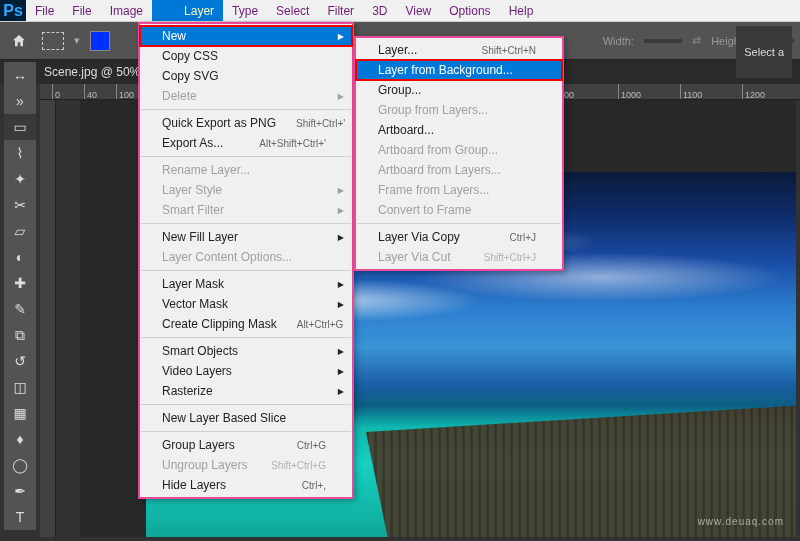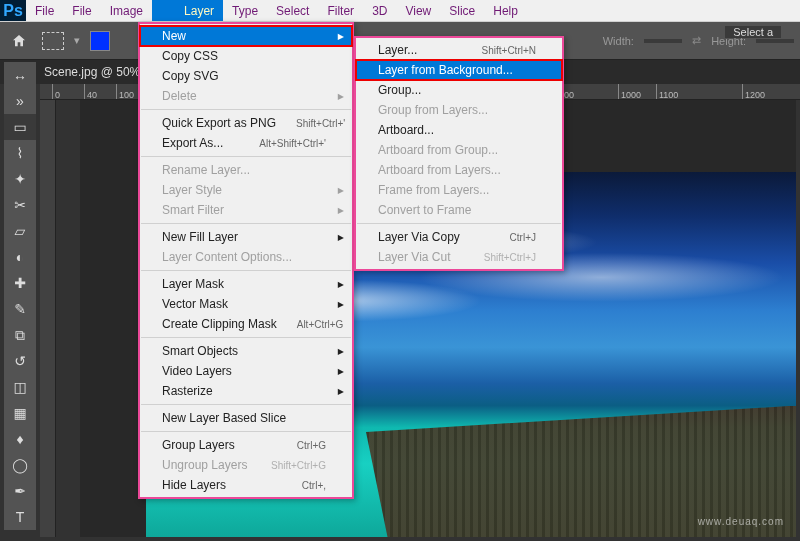--- a/index.html
+++ b/index.html
@@ -11,21 +11,21 @@
   .menu-item { padding: 0 9px; display: flex; align-items: center; color: #701a75; cursor: default; }
   .menu-item.active { background: #0078d7; color: #fef9c3; padding-left: 32px; }
   
   
   .optbar { height: 38px; background: #535353; display: flex; align-items: center; padding: 0 6px; gap: 10px; font-size: 11px; color: #ccc; border-bottom: 1px solid #222; }
   .home-btn { width: 26px; height: 24px; display:flex; align-items:center; justify-content:center; }
   .marquee-icon { width: 22px; height: 18px; border: 1px dashed #ccc; display:inline-block; }
   .opt-swatch { width: 20px; height: 20px; background: #0030ff; border: 1px solid #888; }
   .opt-label { color: #999; }
   .opt-val { background: #3a3a3a; padding: 2px 6px; min-width: 38px; display:inline-block; }
-  .sel-all { background:#3a3a3a; padding: 0 8px; color:#ddd; position:absolute; right:19px; top:26px; }
+  .sel-all { background:#3a3a3a; padding: 20px 8px; color:#ddd; position:absolute; right:8px; top:26px; }
   
   
   .doctab { height: 24px; background: #2a2a2a; display:flex; align-items:center; padding-left: 44px; font-size: 12px; color: #ddd; }
   
   
   .ruler-h { height: 16px; background: #414141; position: relative; margin-left: 40px; border-bottom:1px solid #222; overflow:hidden;}
   .ruler-tick { position:absolute; top:0; font-size:9px; color:#bbb; border-left:1px solid #888; height:16px; padding-left:2px; line-height:22px;}
   .ruler-v { position:absolute; left:40px; top:100px; width:16px; bottom:4px; background:#414141; border-right:1px solid #222;}
   
   
@@ -73,21 +73,21 @@
   <div id="menubar-items" style="display: flex;">
       <div class="menu-item">File</div>
       <div class="menu-item">File</div>
       <div class="menu-item">Image</div>
       <div class="menu-item active">Layer</div>
       <div class="menu-item">Type</div>
       <div class="menu-item">Select</div>
       <div class="menu-item">Filter</div>
       <div class="menu-item">3D</div>
       <div class="menu-item">View</div>
-      <div class="menu-item">Slice</div>
+      <div class="menu-item">Options</div>
       <div class="menu-item">Help</div>
     </div>
 </div>
 
 <div class="optbar">
   <div class="home-btn">
     <svg viewBox="0 0 24 24" width="16" height="16" fill="#ddd">
         <path d="M12 3l9 8h-3v9h-4v-6h-4v6H6v-9H3z"></path>
       </svg>
   </div>
@@ -106,21 +106,21 @@
 <div class="doctab">
   <span>Scene.jpg @ 50%</span>
 </div>
 
 <div class="ruler-h" id="ruler-h">
     <div class="ruler-tick" style="left: 12px;">0</div>
     <div class="ruler-tick" style="left: 44px;">40</div>
     <div class="ruler-tick" style="left: 76px;">100</div>
     <div class="ruler-tick" style="left: 516px;">900</div>
     <div class="ruler-tick" style="left: 578px;">1000</div>
-    <div class="ruler-tick" style="left: 616px;">1100</div>
+    <div class="ruler-tick" style="left: 640px;">1100</div>
     <div class="ruler-tick" style="left: 702px;">1200</div>
   </div>
 <div class="ruler-v"></div>
 
 <div class="tools" id="tools">
     <div class="tool">↔</div>
     <div class="tool">»</div>
     <div class="tool sel">▭</div>
     <div class="tool">⌇</div>
     <div class="tool">✦</div>

